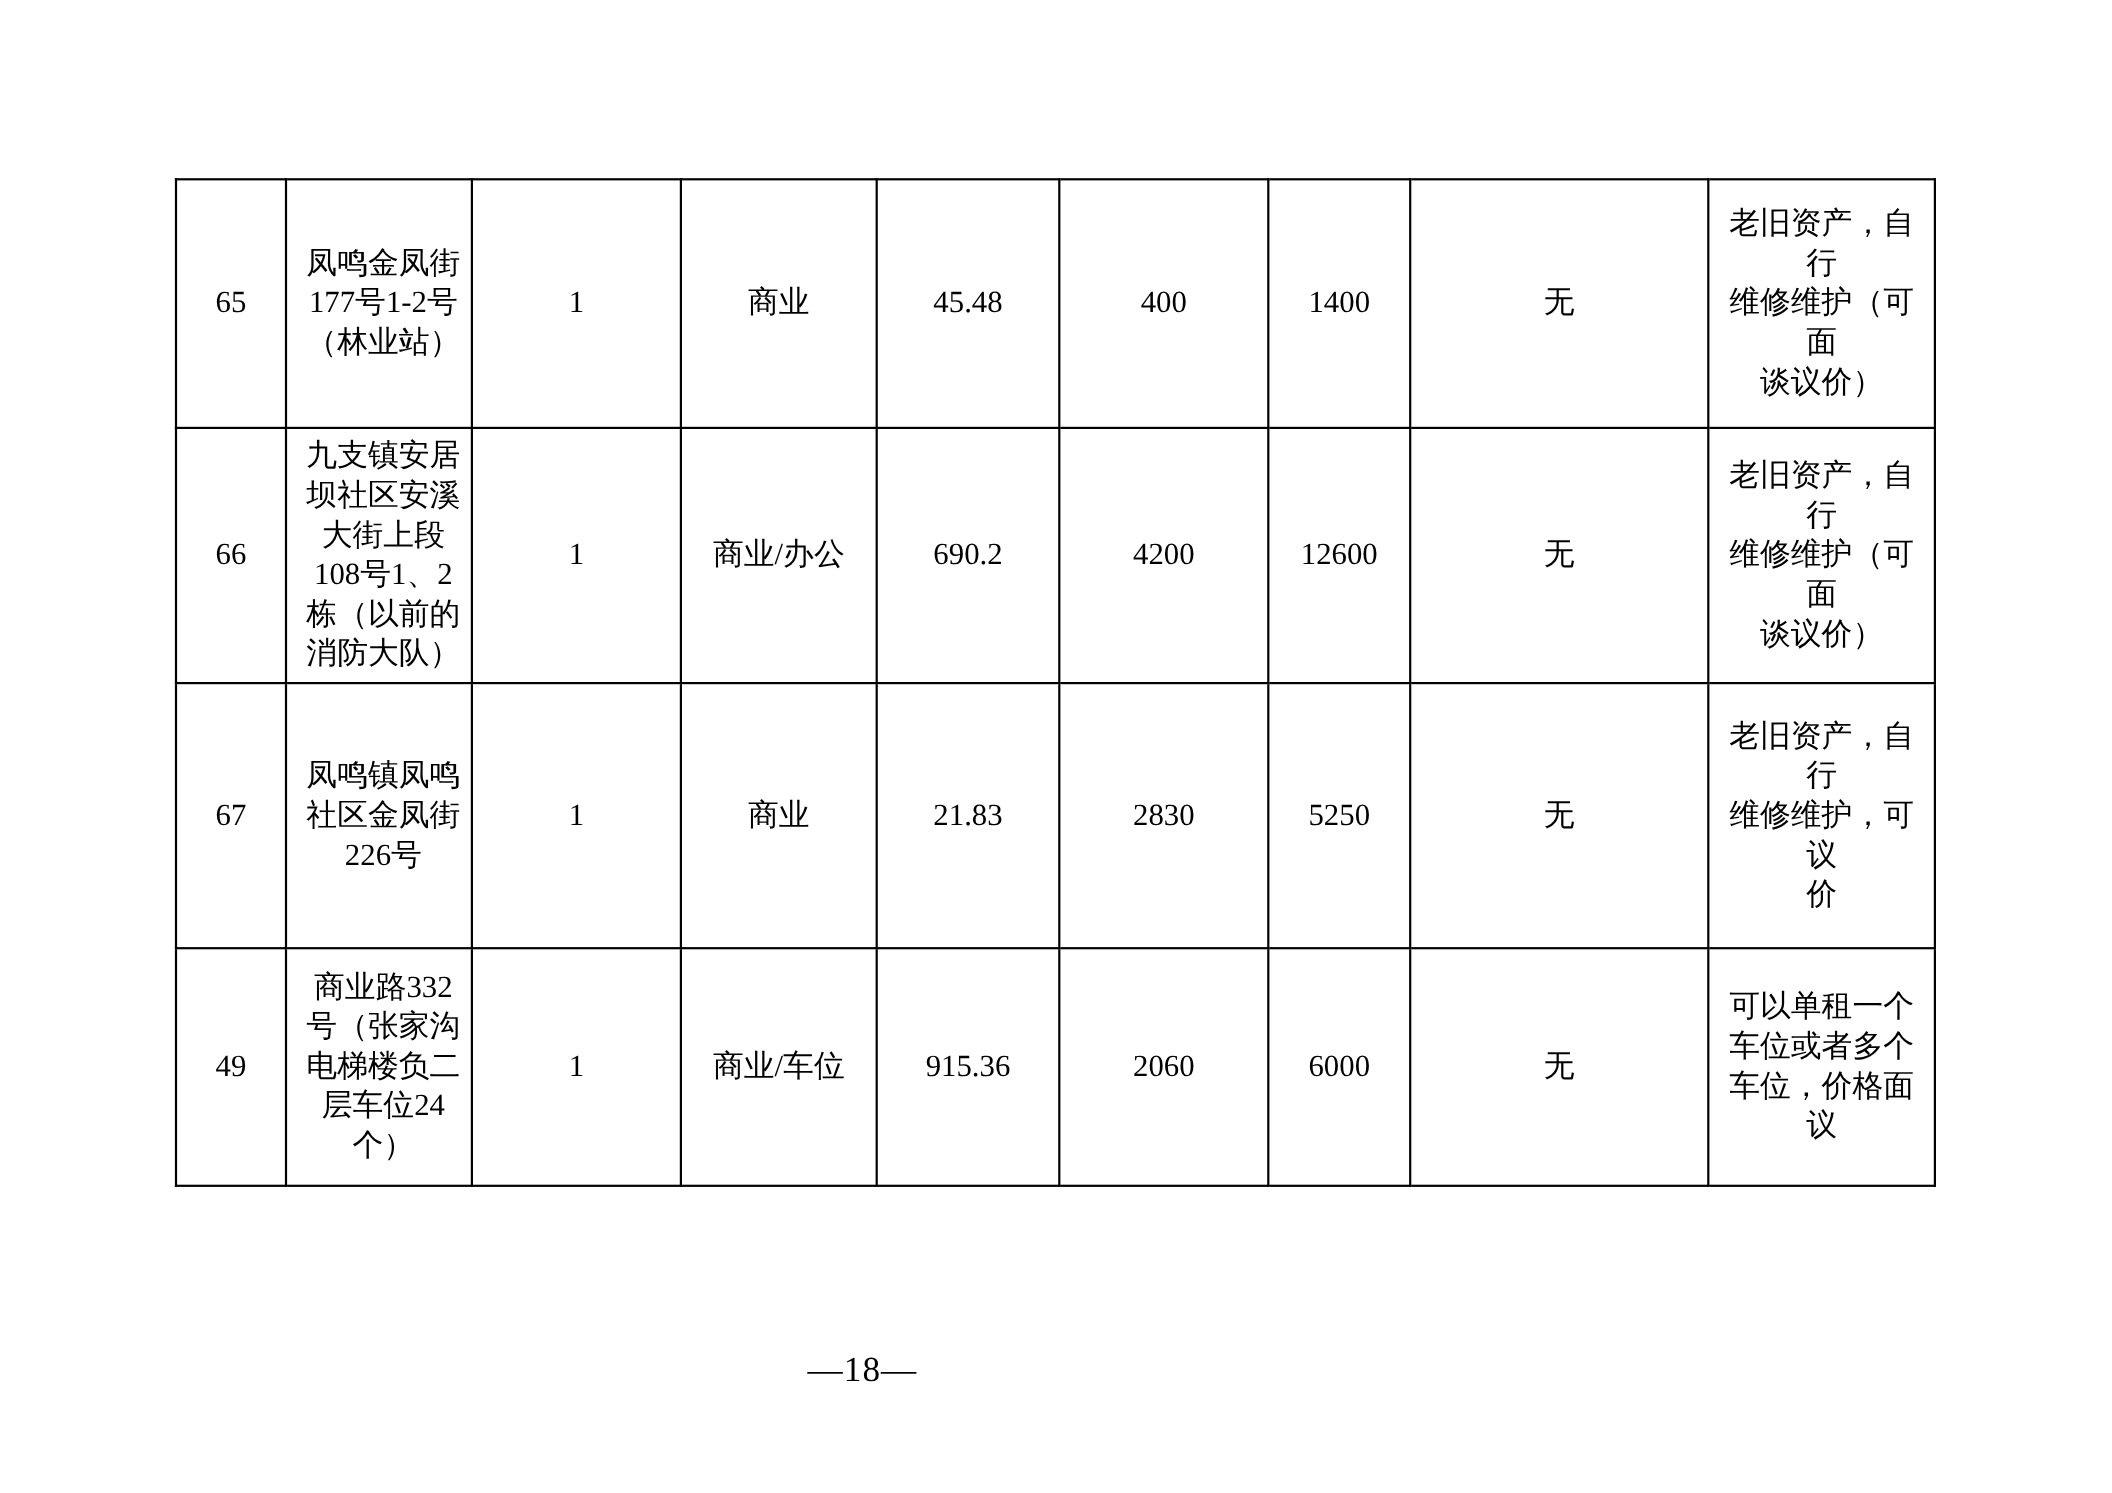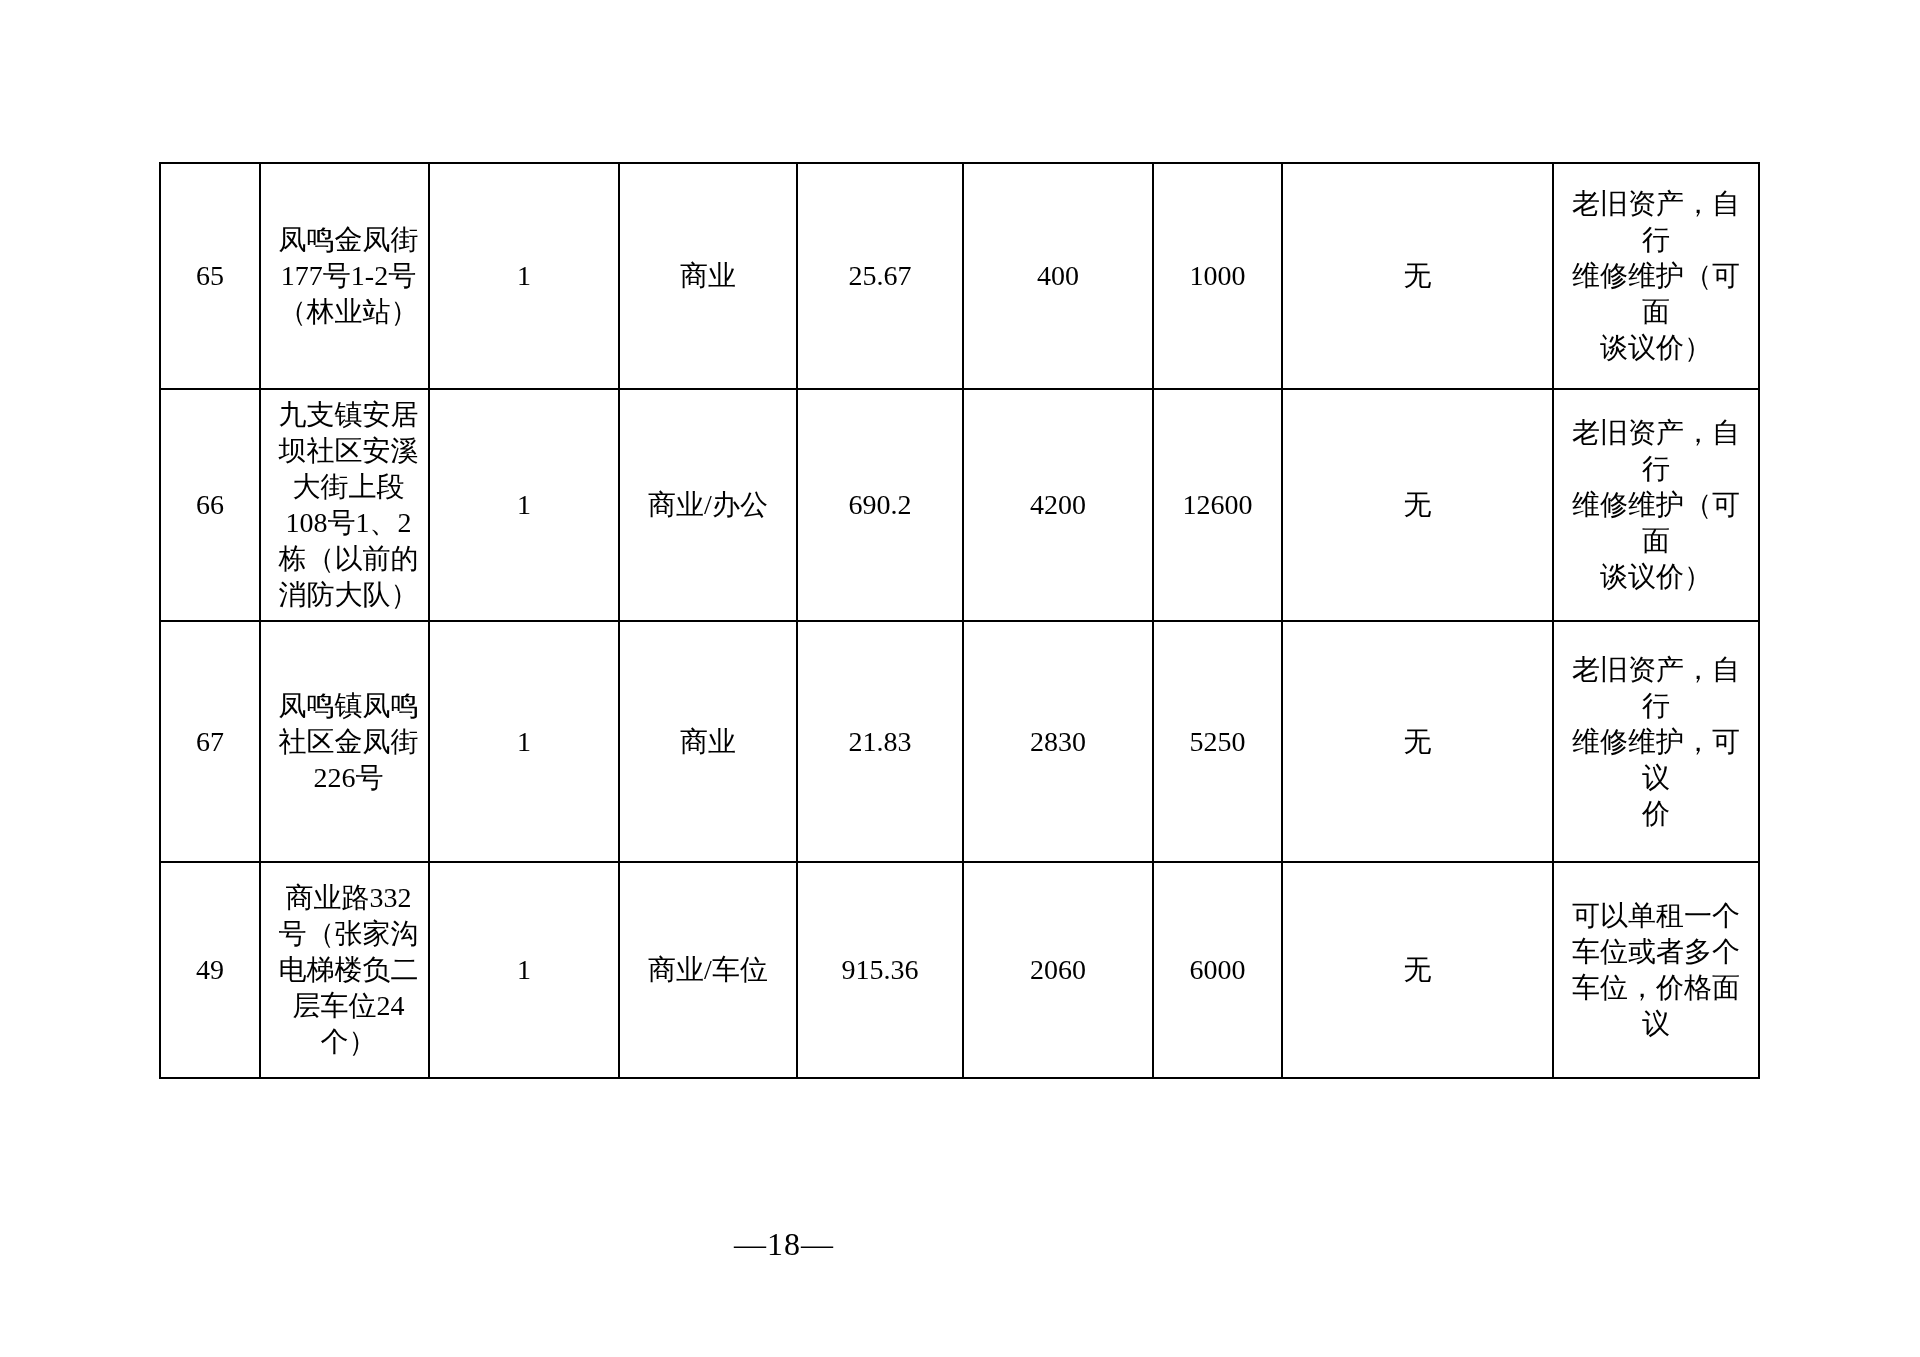--- a/index.html
+++ b/index.html
@@ -71,23 +71,23 @@
       <col style="width:206px">
     </colgroup>
     <tbody>
       <tr class="r1">
         <td>65</td>
         <td class="addr">凤鸣金凤街
 177号1-2号
 （林业站）</td>
         <td>1</td>
         <td>商业</td>
-        <td>25.67</td>
+        <td>45.48</td>
         <td>400</td>
-        <td>1000</td>
+        <td>1400</td>
         <td>无</td>
         <td>老旧资产，自行
 维修维护（可面
 谈议价）</td>
       </tr>
       <tr class="r2">
         <td>66</td>
         <td class="addr">九支镇安居
 坝社区安溪
 大街上段

